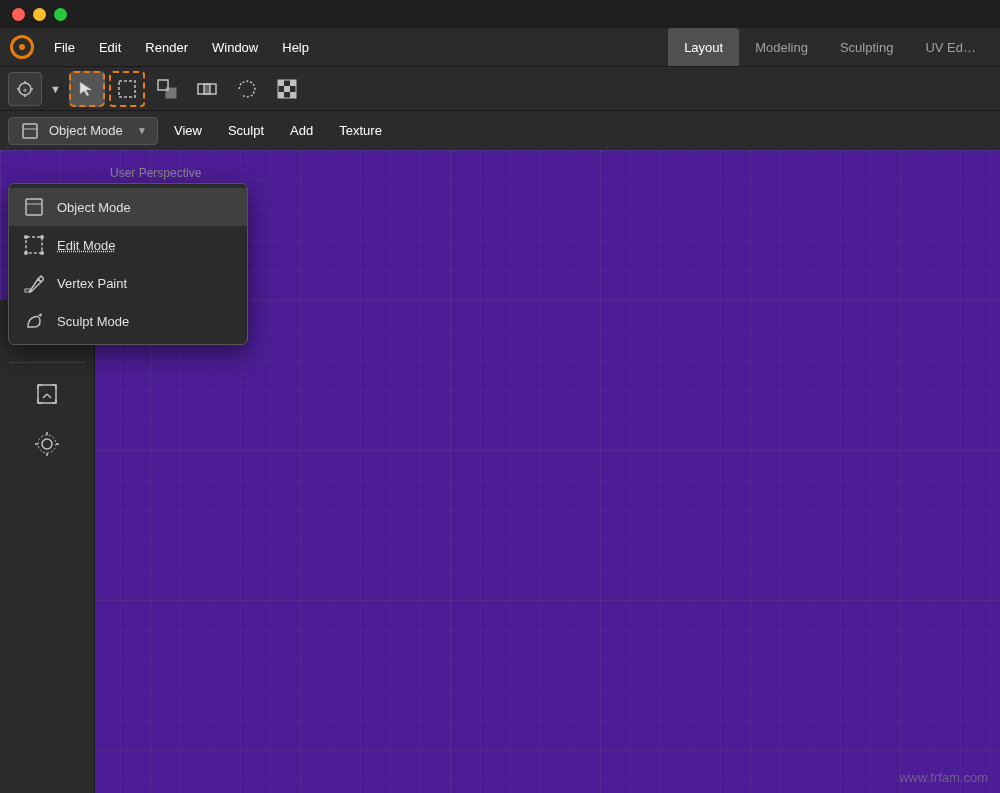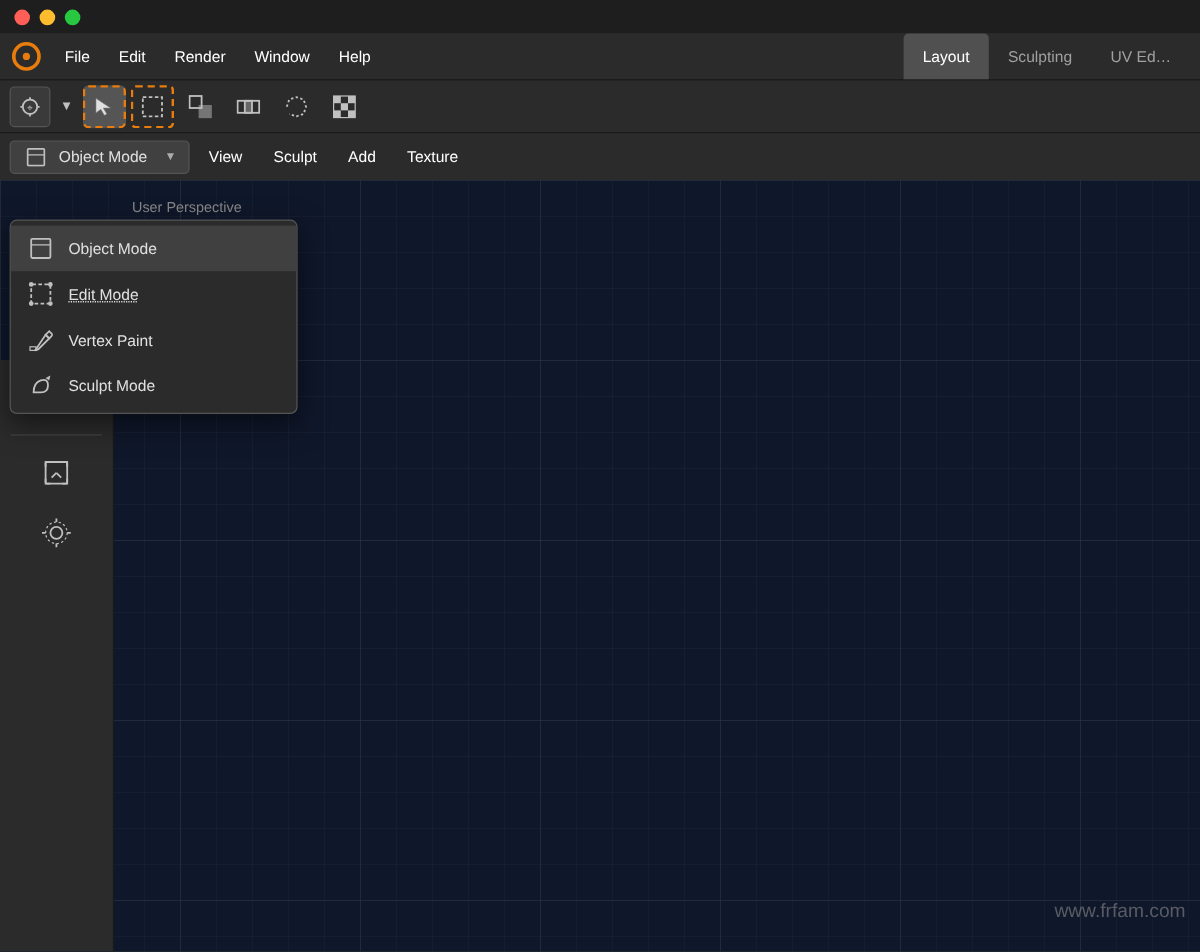--- a/index.html
+++ b/index.html
@@ -156,21 +156,21 @@
       font-size: 10px;
     }
 
     
     .viewport {
       position: absolute;
       left: 0;
       top: 150px;
       width: 1000px;
       height: 643px;
-      background: #0f172a;
+      background: #4c1d95;
       overflow: hidden;
     }
     .viewport-info-line { margin-bottom: 2px; }
 
     
     .left-sidebar {
       position: absolute;
       left: 0;
       top: 150px;
       width: 95px;
@@ -229,24 +229,24 @@
       font-size: 13px;
     }
     .dropdown-label.underline {
       text-decoration: underline;
       text-decoration-style: dotted;
     }
 
     
     .watermark {
       position: absolute;
-      bottom: 24px;
+      bottom: 8px;
       right: 12px;
       color: #888;
-      font-size: 16px;
+      font-size: 13px;
       opacity: 0.6;
     }
 
     
     .grid-svg {
       position: absolute;
       top: 0; left: 0;
       width: 100%; height: 100%;
       opacity: 0.25;
     }
@@ -269,20 +269,21 @@
   </div>
 
   <div class="menu-item">File</div>
   <div class="menu-item">Edit</div>
   <div class="menu-item">Render</div>
   <div class="menu-item">Window</div>
   <div class="menu-item">Help</div>
 
   <div class="tab-area">
     <div class="tab active">Layout</div>
+    <div class="tab">Modeling</div>
     <div class="tab">Sculpting</div>
     <div class="tab">UV Ed…</div>
   </div>
 </div>
 
 <div class="toolbar-row">
 
   <div class="view-btn">
     <svg width="20" height="20" viewBox="0 0 20 20">
       <circle cx="10" cy="10" r="6" fill="none" stroke="#c0c0c0" stroke-width="1.5"></circle>

